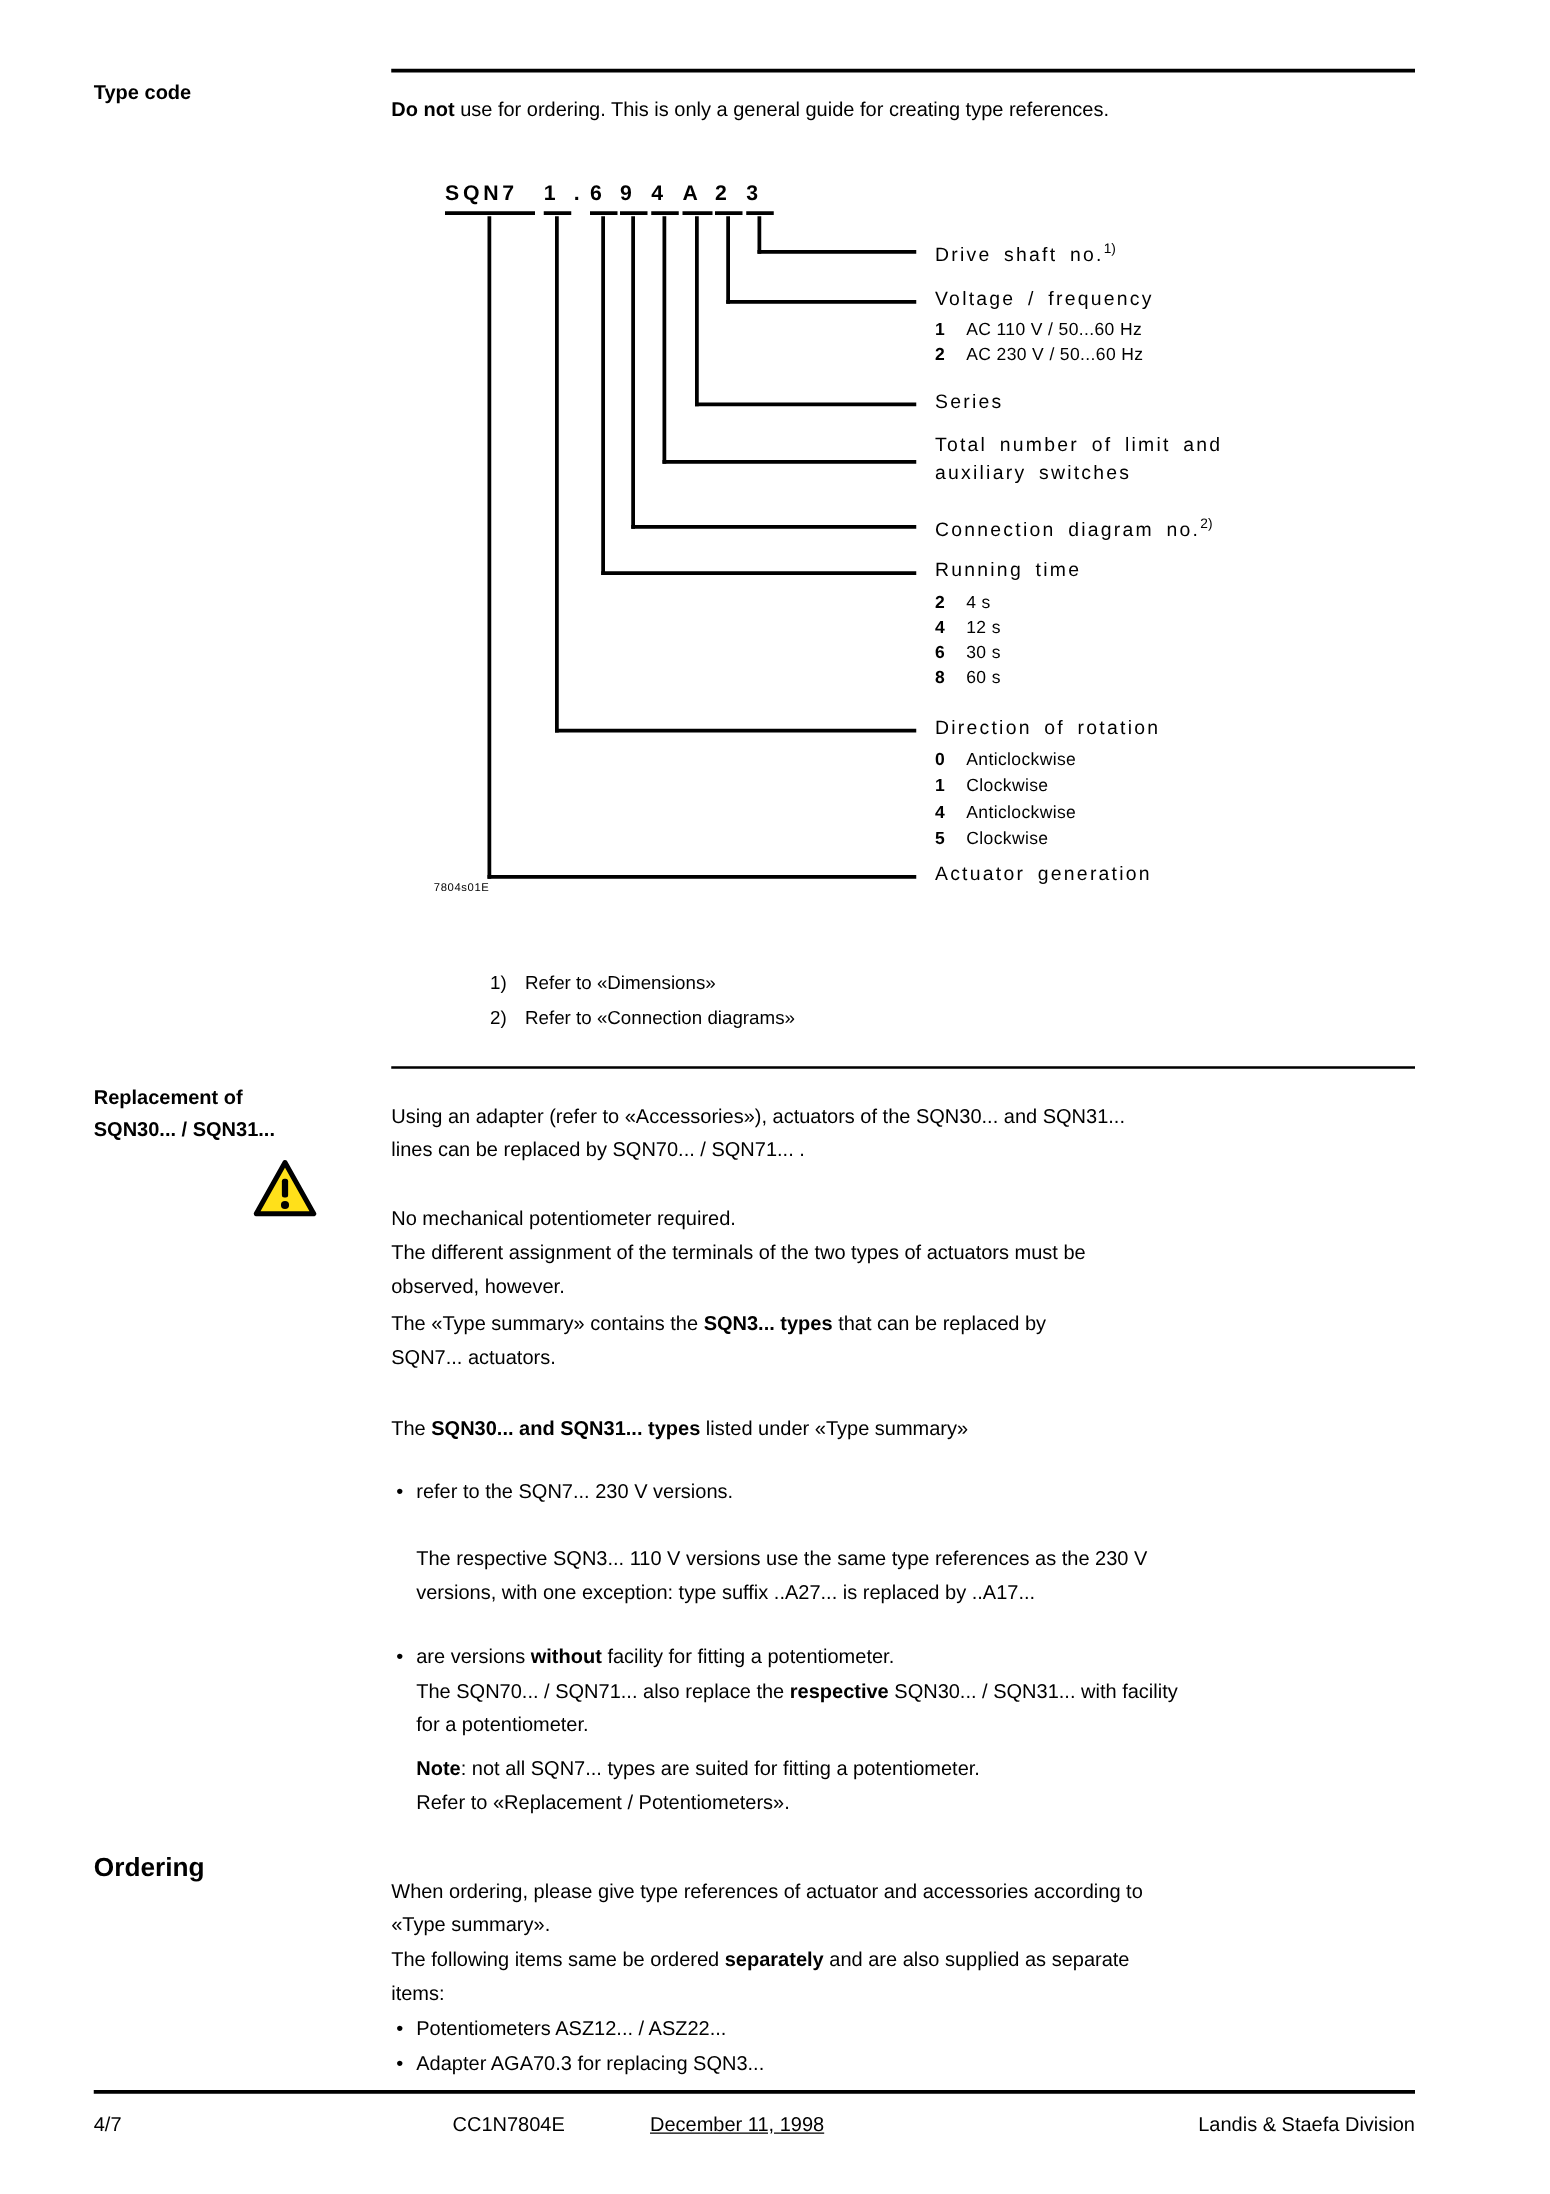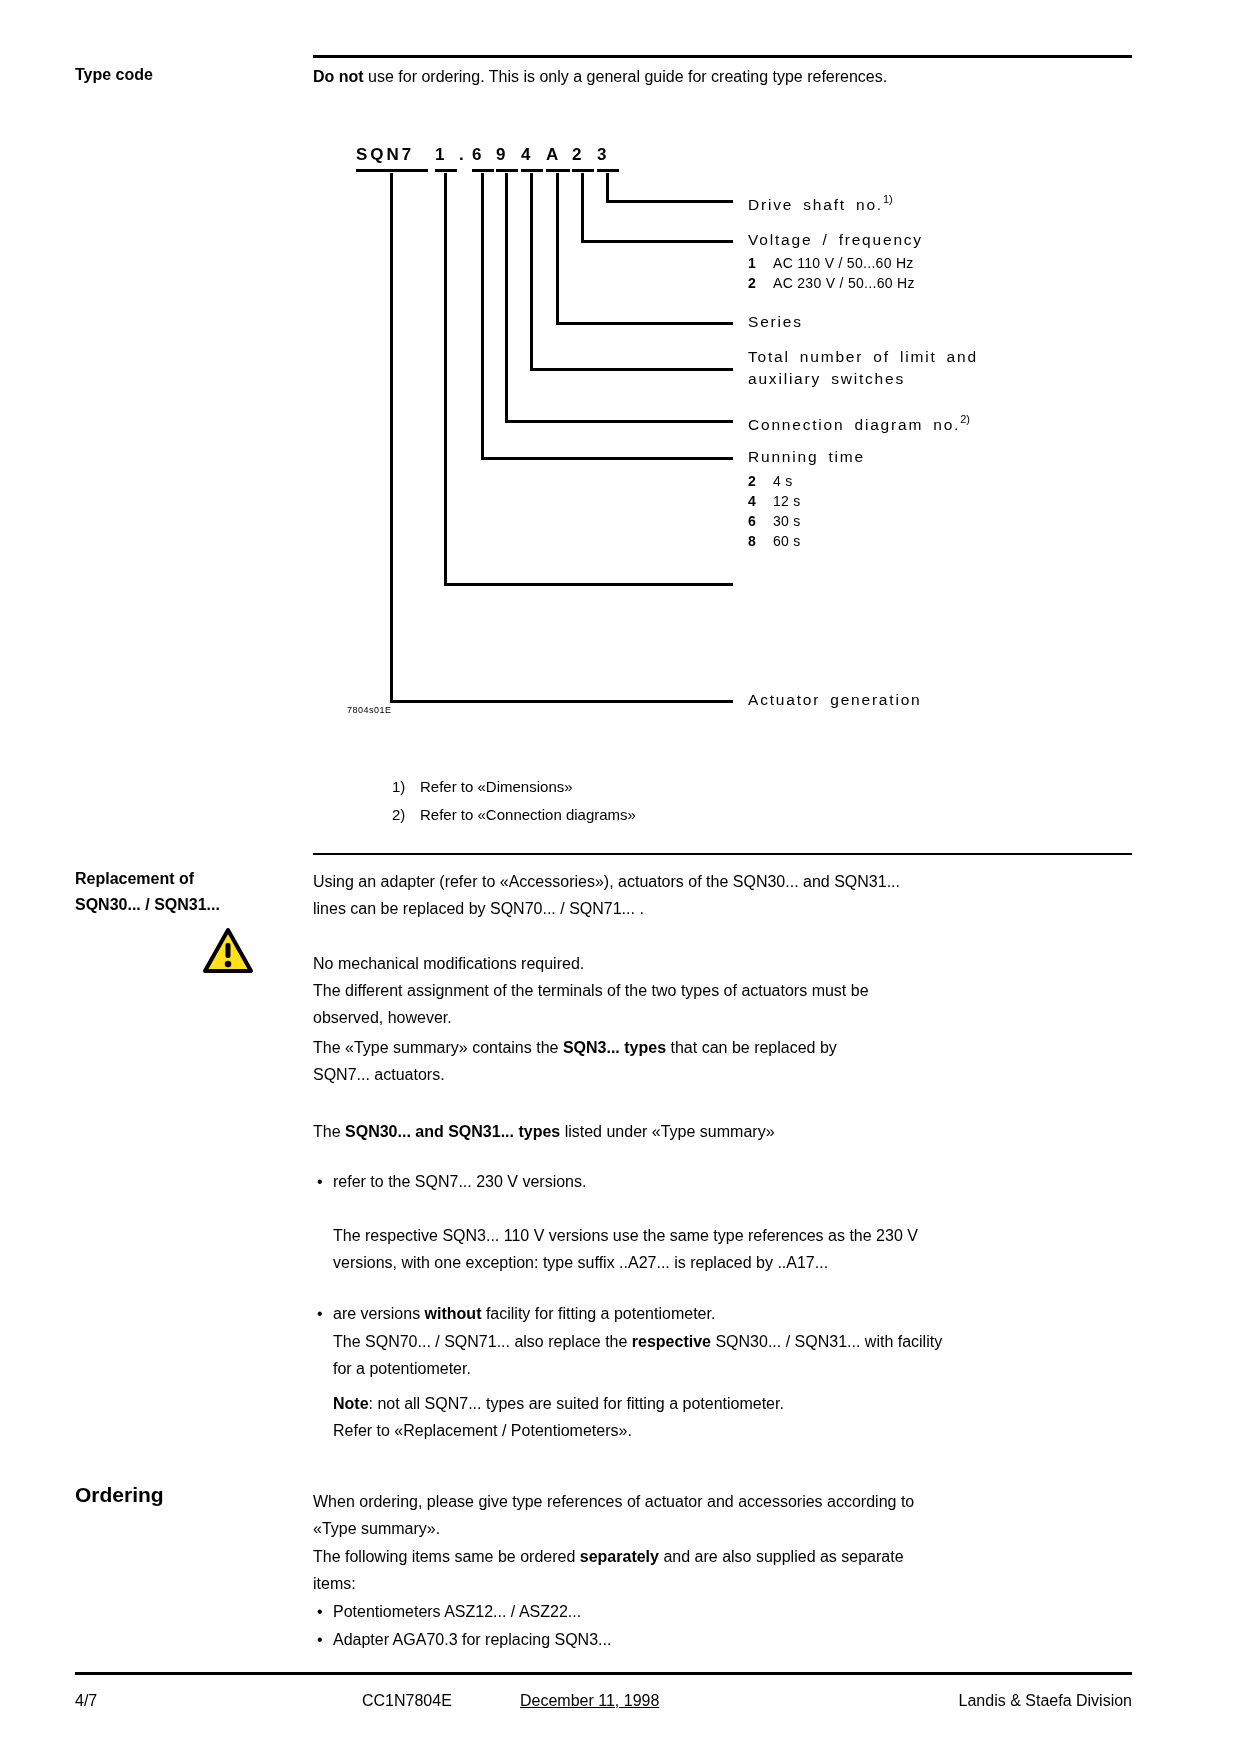--- a/index.html
+++ b/index.html
@@ -10,21 +10,21 @@
   .rule { position:absolute; background:#000; }
   .rule-top { left:313px; top:55px; width:819px; height:3px; }
   .rule-mid { left:313px; top:853px; width:819px; height:2px; }
   .rule-footer { left:75px; top:1672px; width:1057px; height:3px; }
 
   .col-label { position:absolute; left:75px; font-size:16px; font-weight:bold; line-height:26px; }
   .lbl-typecode { top:62px; }
   .lbl-replacement { top:866px; }
   .lbl-ordering { top:1482px; font-size:21px; }
 
-  .body-text { font-size:16px; line-height:27px; white-space:nowrap; }
+  .body-text { font-size:16px; line-height:27px; white-space:nowrap;margin-top:12px; }
   .note { position:absolute; left:313px; top:63px; }
   .b { font-weight:bold; }
 
   
   .diagram { position:absolute; left:313px; top:125px; width:819px; height:660px; }
   .seg { position:absolute; top:18px; height:29px; font-size:17px; font-weight:bold; letter-spacing:3px; line-height:24px; }
   .seg.u { border-bottom:3px solid #000; }
   .s0 { left:43px;  width:72px; }
   .s1 { left:122px; width:22px; }
   .s2 { left:146px; width:8px;  }
@@ -175,20 +175,29 @@
     <div class="blabel l-running">
       <span>Running time</span>
       <div class="opts">
         <div class="opt"><span class="oc">2</span><span>4 s</span></div>
         <div class="opt"><span class="oc">4</span><span>12 s</span></div>
         <div class="opt"><span class="oc">6</span><span>30 s</span></div>
         <div class="opt"><span class="oc">8</span><span>60 s</span></div>
       </div>
     </div>
 
+    <div class="blabel l-direction">
+      <span>Direction of rotation</span>
+      <div class="opts">
+        <div class="opt"><span class="oc">0</span><span>Anticlockwise</span></div>
+        <div class="opt"><span class="oc">1</span><span>Clockwise</span></div>
+        <div class="opt"><span class="oc">4</span><span>Anticlockwise</span></div>
+        <div class="opt"><span class="oc">5</span><span>Clockwise</span></div>
+      </div>
+    </div>
 
     <div class="blabel l-actuator">
       <span>Actuator generation</span>
     </div>
 
     <div class="figref">7804s01E</div>
   </div>
 
   <div class="footnotes">
     <div><span class="fn-num">1)</span><span>Refer to «Dimensions»</span></div>
@@ -209,21 +218,21 @@
       <circle cx="54" cy="76" r="6.5" fill="#000"></circle>
     </svg>
   </div>
 
   <div class="group body-text g-r0">
     <div><span>Using an adapter (refer to «Accessories»), actuators of the SQN30... and SQN31...</span></div>
     <div><span>lines can be replaced by SQN70... / SQN71... .</span></div>
   </div>
 
   <div class="group body-text g-r1">
-    <div><span>No mechanical modifications required.</span></div>
+    <div><span>No mechanical potentiometer required.</span></div>
     <div><span>The different assignment of the terminals of the two types of actuators must be</span></div>
     <div><span>observed, however.</span></div>
   </div>
 
   <div class="group body-text g-r2">
     <div><span>The «Type summary» contains the </span><span class="b">SQN3... types</span><span> that can be replaced by</span></div>
     <div><span>SQN7... actuators.</span></div>
   </div>
 
   <div class="group body-text g-r3">

